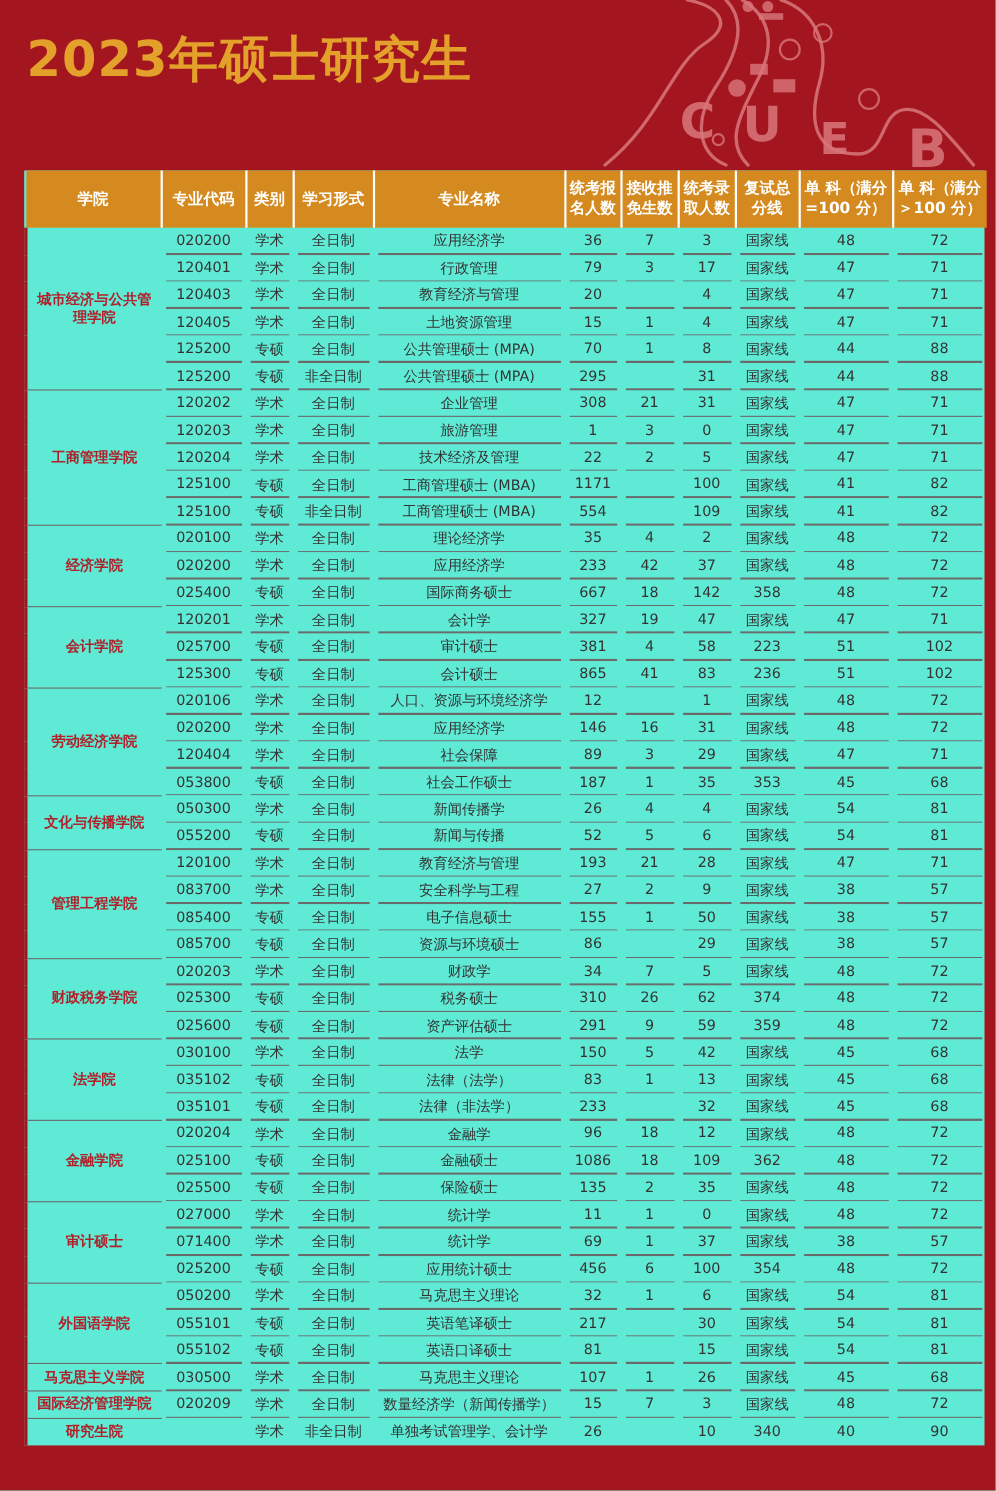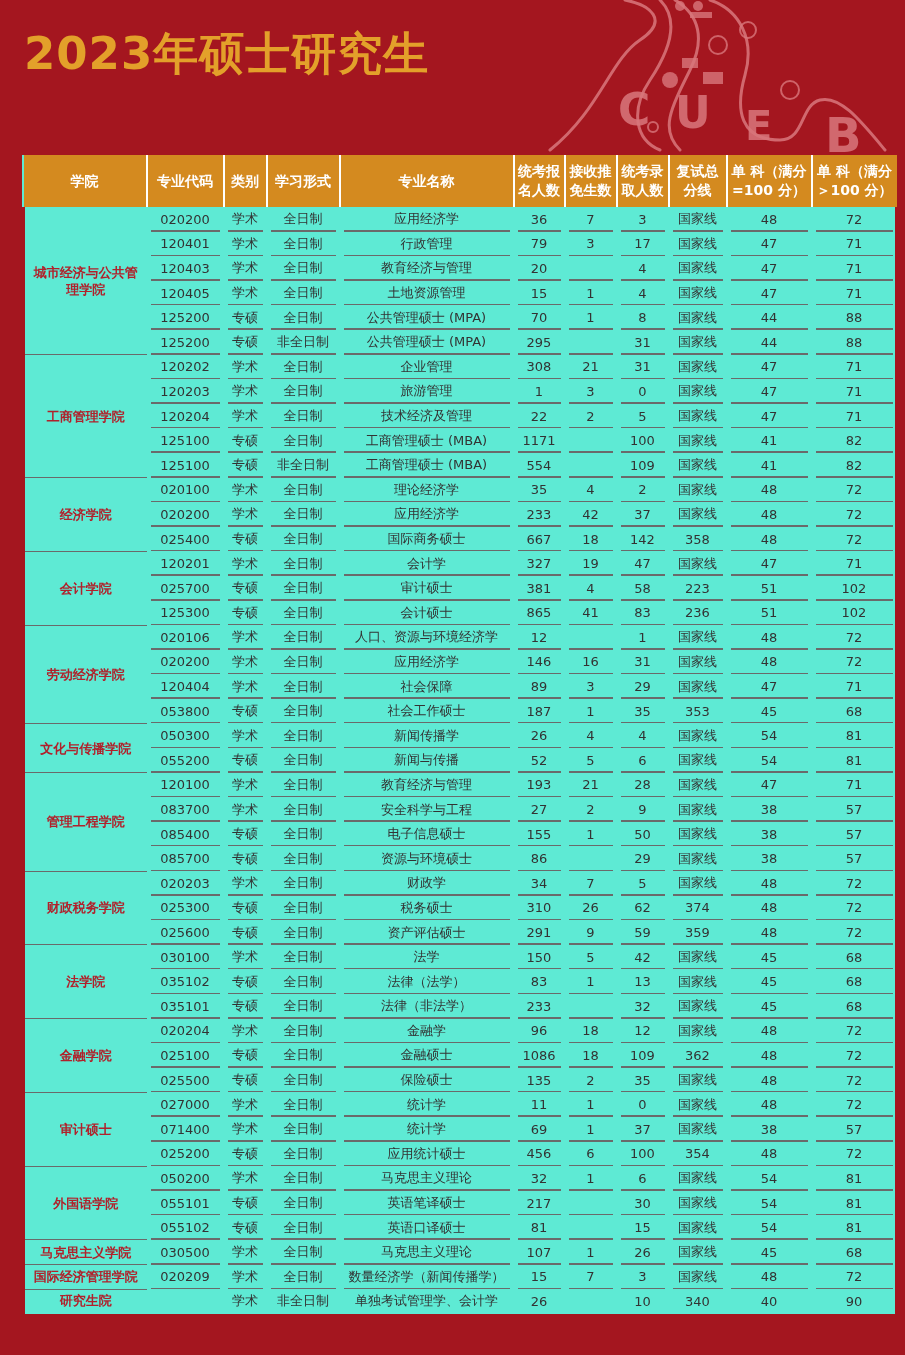--- a/index.html
+++ b/index.html
@@ -43,21 +43,21 @@
       content: ""; position: absolute; left: 4px; right: 4px; bottom: 0;
       height: 1.5px; background: #6a6a6a;
     }
     tbody tr:last-child td.cell::after { display: none; }
     td.school {
       color: #b0212b; font-weight: bold; font-size: 13px;
       line-height: 17px; white-space: normal;
       border-bottom: 1.5px solid #6a6a6a;
       border-left: 3px solid #a4161f;
     }
-    tbody tr:last-child td.school { border-bottom: none; font-family: Liberation Mono, monospace; }
+    tbody tr:last-child td.school { border-bottom: none; }
     td.school span { display: inline-block; padding: 0 4px; text-align: center; }
     .c-school { width: 123px; }
     .c-code { width: 77px; }
     .c-type { width: 43px; }
     .c-mode { width: 73px; }
     .c-name { width: 174px; }
     .c-apply { width: 51px; }
     .c-exempt { width: 52px; }
     .c-admit { width: 52px; }
     .c-line { width: 58px; }

